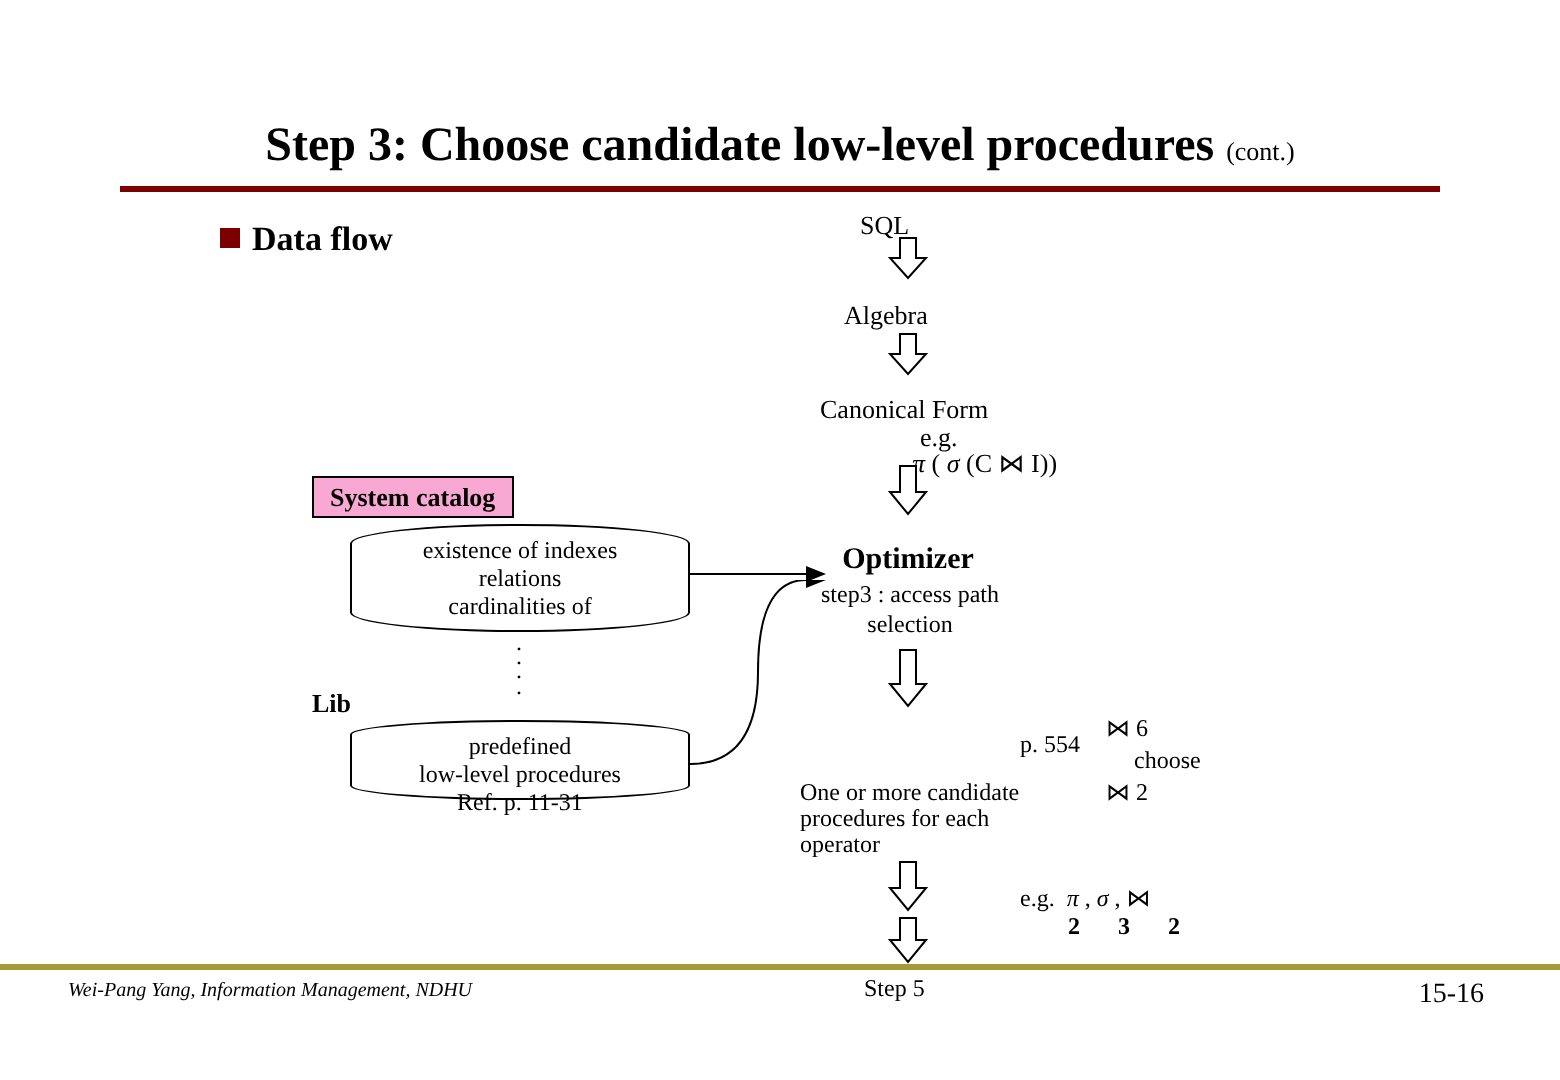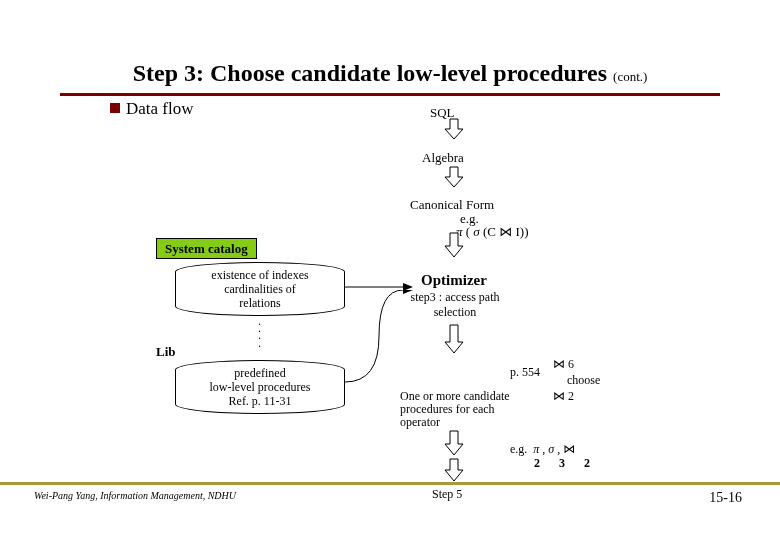--- a/index.html
+++ b/index.html
@@ -23,23 +23,23 @@
     font-weight: normal;
   }
   .title-rule {
     height: 3px;
     background: #7d0000;
     margin: 0 60px;
   }
   .bullet-row {
     position: absolute;
     left: 110px;
-    top: 99px;
+    top: 110px;
     font-size: 17px;
-    font-weight: normal;
+    font-weight: bold;
   }
   .bullet-square {
     display: inline-block;
     width: 10px;
     height: 10px;
     background: #7d0000;
     margin-right: 6px;
     vertical-align: 1px;
   }
   
@@ -54,35 +54,35 @@
   .arrow-down svg { display: block; }
   
   .syscat-box {
     position: absolute;
     left: 156px;
     top: 238px;
     border: 1px solid #000;
     padding: 2px 8px 1px;
     font-size: 13px;
     font-weight: bold;
-    background: #84cc16;
+    background: #f9a8d4;
   }
   .card {
     position: absolute;
     width: 170px;
     border: 1px solid #000;
     border-radius: 50% / 18%;
     text-align: center;
     font-size: 12px;
     line-height: 1.15;
     padding: 6px 4px;
     background: #fff;
   }
   .card.top { left: 175px; top: 262px; height: 54px; }
-  .card.bot { left: 175px; top: 360px; height: 54px; }
+  .card.bot { left: 175px; top: 360px; height: 40px; }
   .vdots {
     position: absolute;
     left: 258px;
     top: 318px;
     font-size: 12px;
     letter-spacing: 0;
     line-height: 0.6;
   }
   .lib-label {
     position: absolute;
@@ -211,22 +211,22 @@
 
 <div class="arrow-down" style="top:232px;">
   <svg width="20" height="26">
       <path d="M6 1 h8 v13 h5 l-9 11 l-9 -11 h5 z" fill="#fff" stroke="#000" stroke-width="1"></path>
     </svg>
 </div>
 
 <div class="syscat-box">System catalog</div>
 <div class="card top">
   <div>existence of indexes</div>
+  <div>relations</div>
   <div>cardinalities of</div>
-  <div>relations</div>
 </div>
 <div class="vdots">.<br>.<br>.<br>.</div>
 <div class="lib-label">Lib</div>
 <div class="card bot">
   <div>predefined</div>
   <div>low-level procedures</div>
   <div>Ref. p. 11-31</div>
 </div>
 
 <svg class="connector" style="left:345px; top:275px;" width="70" height="30">

